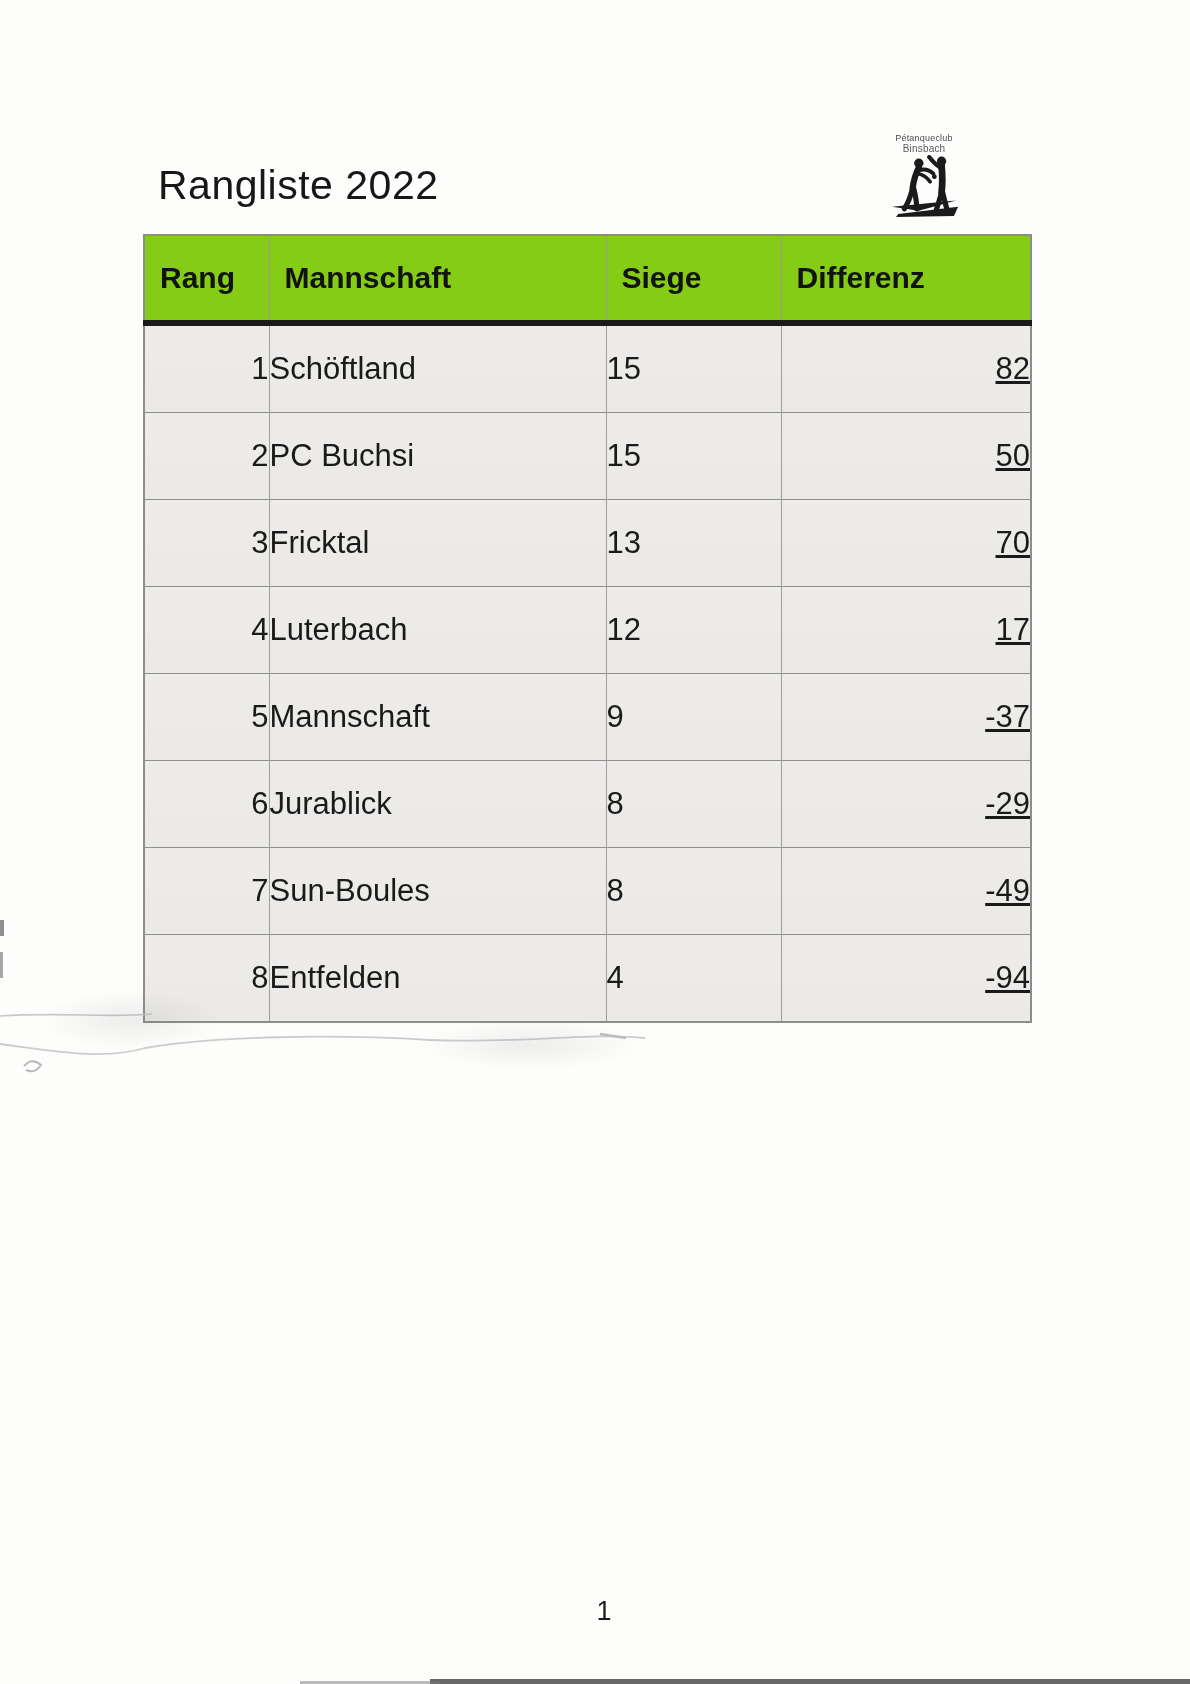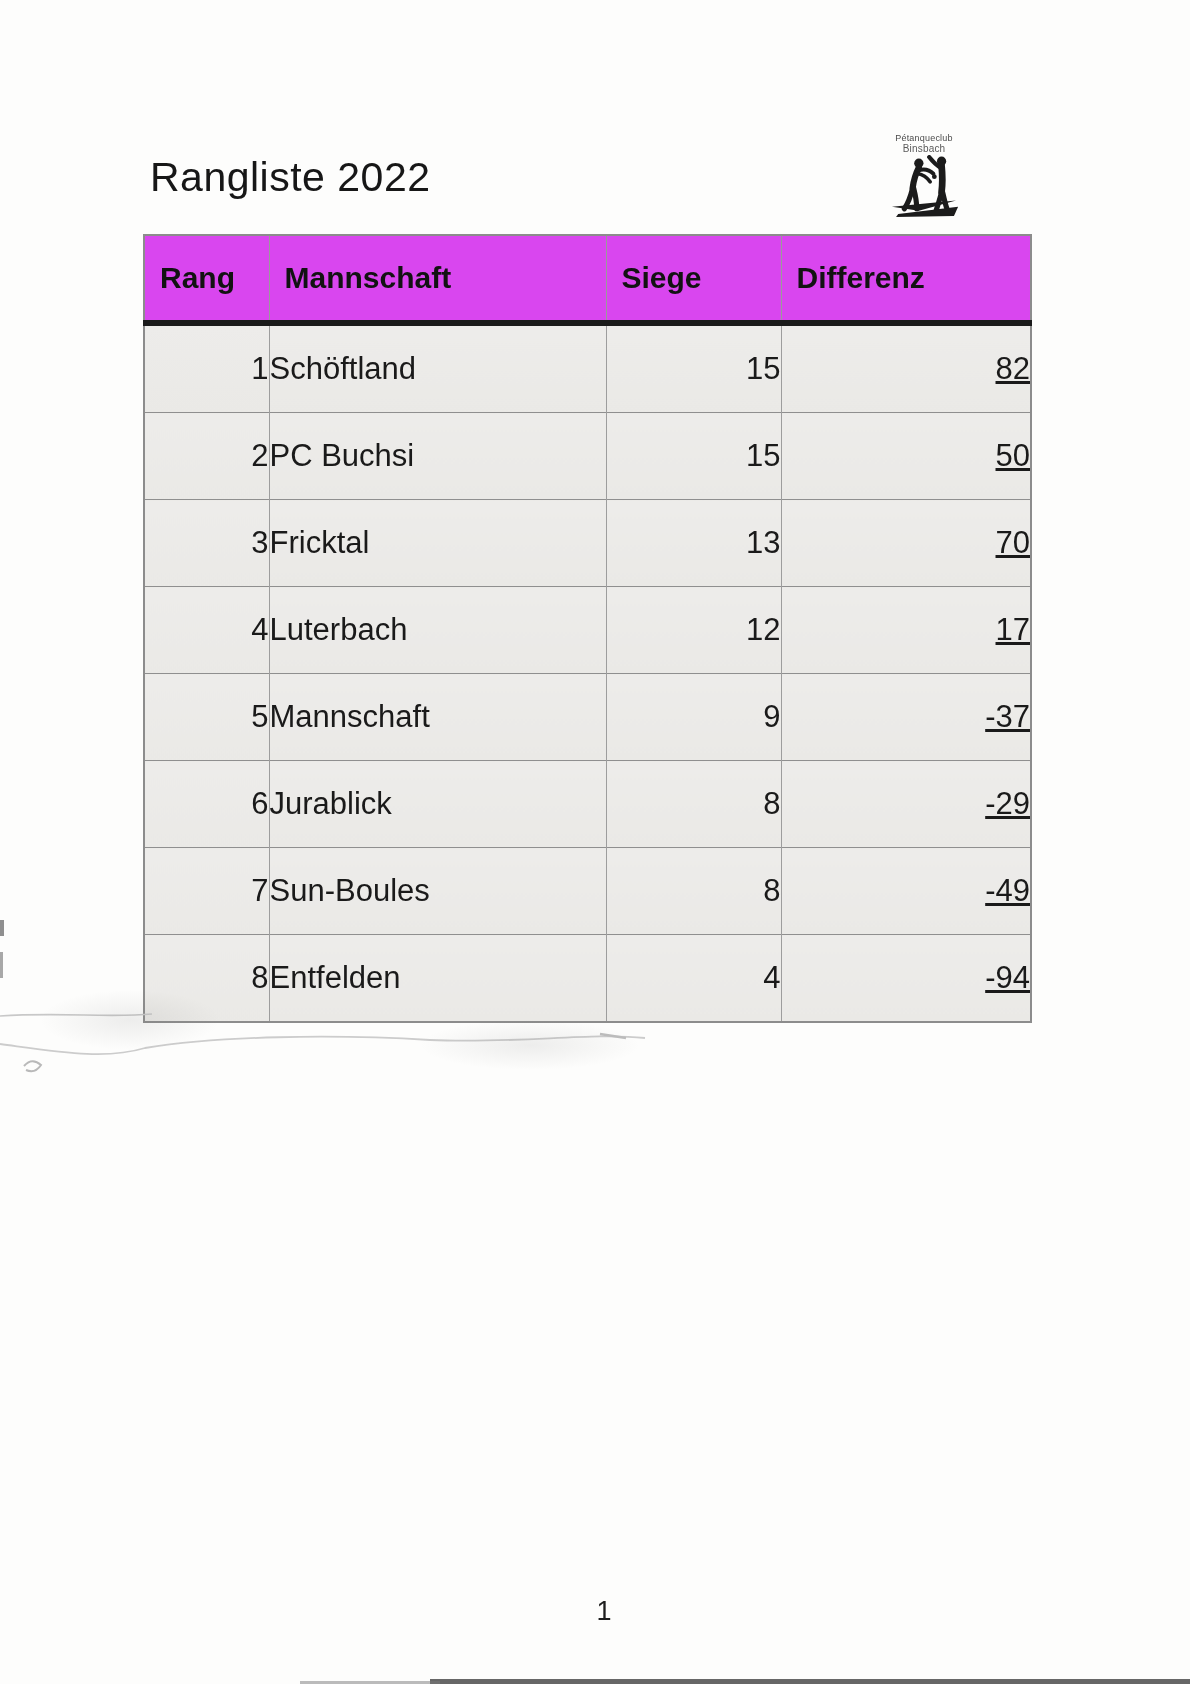--- a/index.html
+++ b/index.html
@@ -7,21 +7,21 @@
     position:relative;
     width:1190px;height:1684px;
     background:#fdfdfc;
     overflow:hidden;
     font-family:"Liberation Sans", sans-serif;
     color:#161616;
   }
   
   .title{
     position:absolute;left:142px;top:146px;
-    margin:8px;
+    margin:16px;
     font-size:41px;font-weight:400;letter-spacing:.5px;
     color:#171717;
   }
   
   .logo{
     position:absolute;left:872px;top:134px;width:104px;
     text-align:center;line-height:1;
   }
   .logo-text{font-size:9px;color:#4c4c4c;letter-spacing:.2px;}
   .logo-text .l2{font-size:10px;color:#5a5a5a;display:block;margin-top:1px;margin-right:0;}
@@ -29,40 +29,40 @@
   
   table.ranking{
     position:absolute;left:143px;top:234px;
     width:887px;
     border-collapse:collapse;table-layout:fixed;
     background:#ecebe8;
     border:2px solid #8c8c8c;
   }
   table.ranking th{
     height:84px;
-    background:#d946ef;
+    background:#84cc16;
     border-bottom:6px solid #1a1a1a;
     border-left:1px solid #9a9a9a;
     font-size:30px;font-weight:700;color:#121212;
     text-align:left;padding:0 0 0 15px;
   }
   table.ranking th:first-child{border-left:none;}
   table.ranking td{
     height:86px;
     border-top:1px solid #8f8f8f;
     border-left:1px solid #9d9d9d;
     font-size:31px;font-weight:400;color:#1a1a1a;
     padding:0;
     background:linear-gradient(180deg,#edecea 0%,#eae9e6 100%);
   }
   table.ranking td:first-child{border-left:none;}
   table.ranking tbody tr:first-child td{border-top:none;}
   td.c-rang{text-align:right;padding-right:17px;}
   td.c-team{padding-left:15px;}
-  td.c-siege{text-align:right;padding-right:21px;}
+  td.c-siege{text-align:left;padding-right:21px;}
   td.c-diff{text-align:right;padding-right:21px;text-decoration:underline;}
   
   .page-number{
     position:absolute;left:582px;top:1596px;width:44px;
     text-align:center;font-size:27px;color:#1d1d1d;
   }
   
   .artifacts{position:absolute;left:0;top:0;pointer-events:none;}
   .smudge{
     position:absolute;border-radius:50%;

